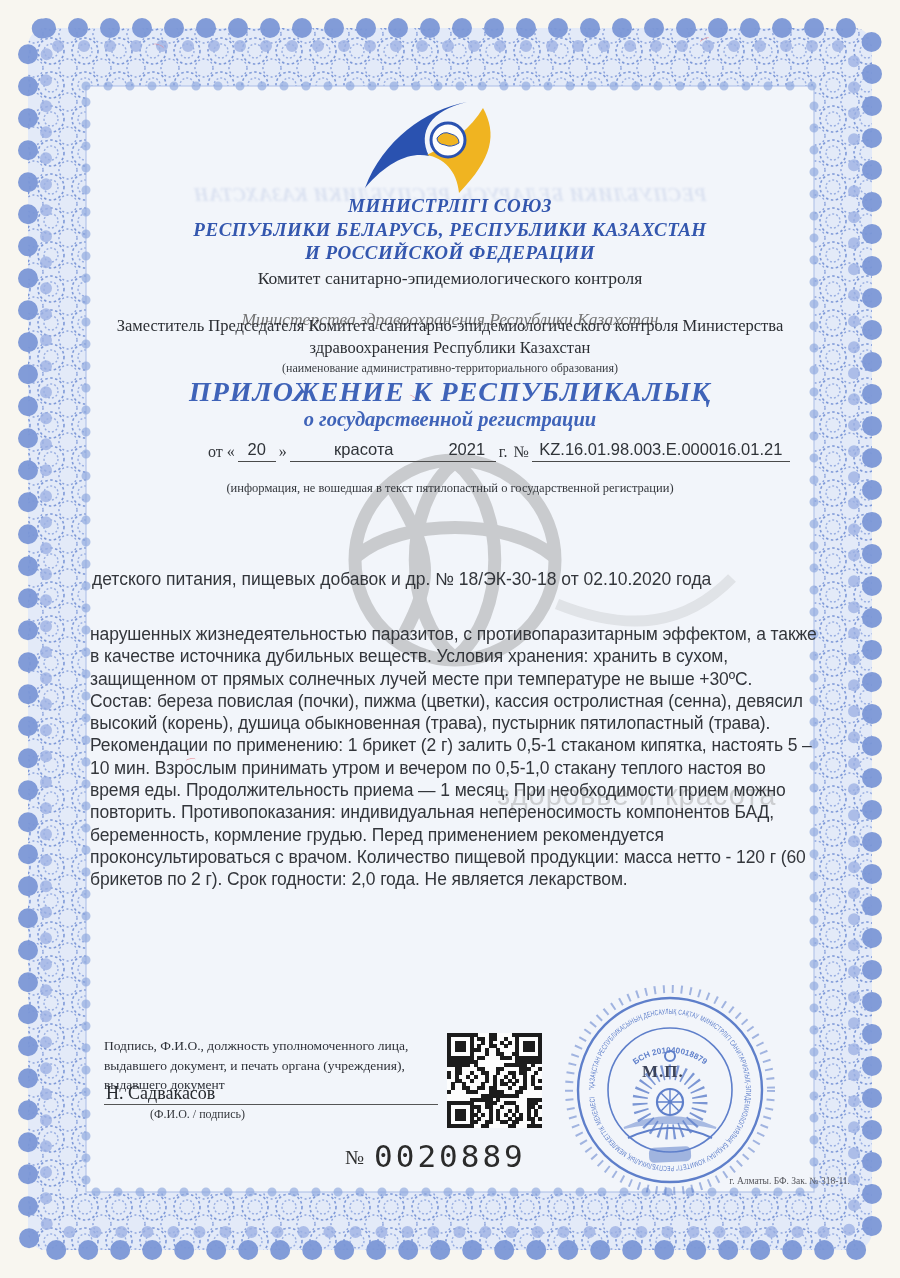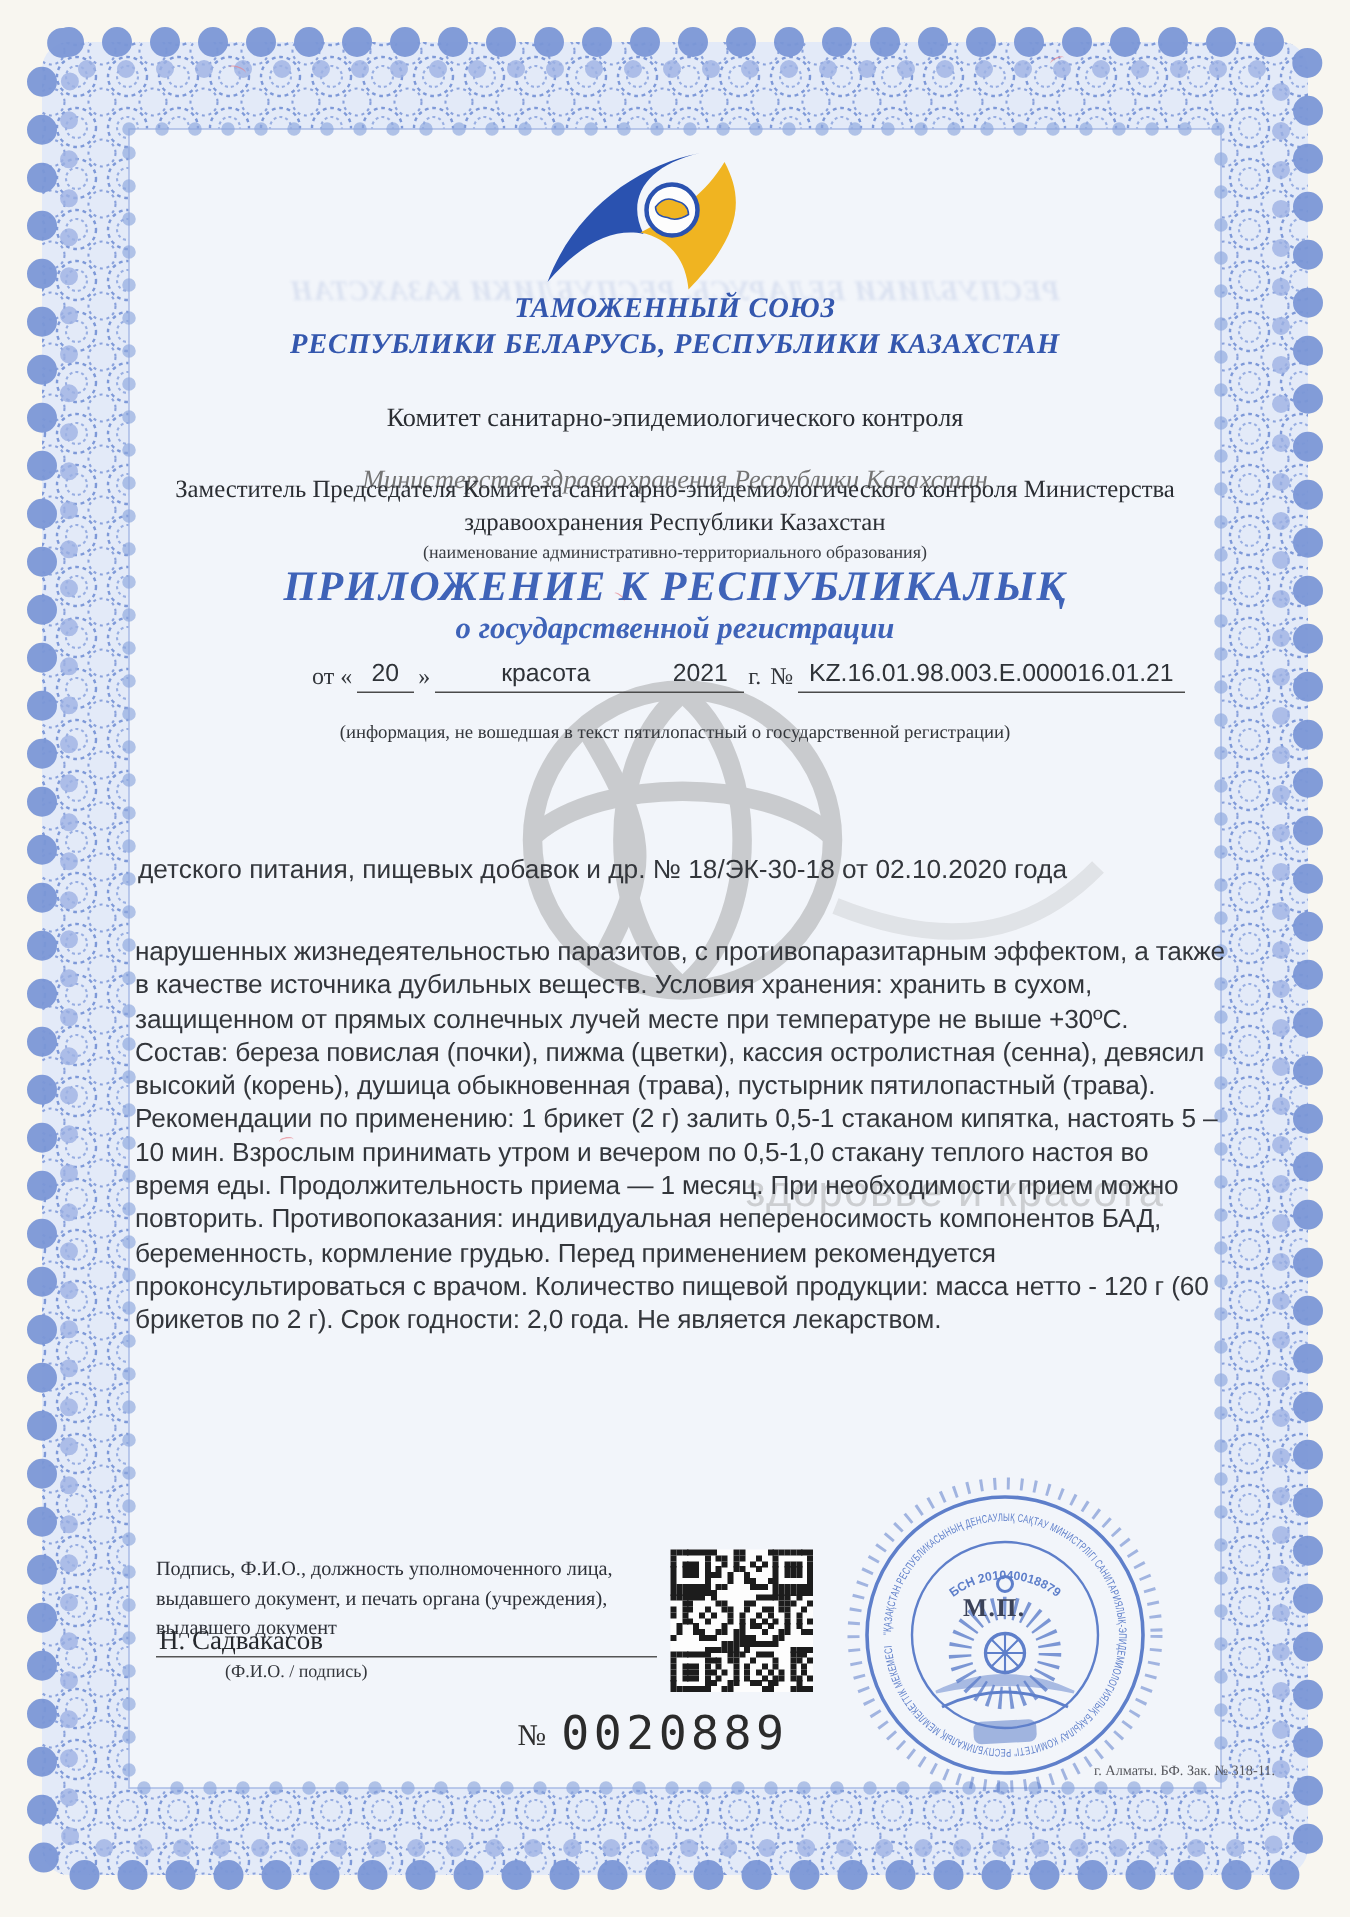--- a/index.html
+++ b/index.html
@@ -90,22 +90,23 @@
 
   <svg class="abs z3" style="left:355px;top:100px;" width="195" height="95" viewBox="0 0 195 95">
     <path d="M112,2 C70,10 28,40 10,88 C34,60 56,52 74,56 C62,32 76,10 112,2 Z" fill="#2a52b0"></path>
     <path d="M128,8 C142,34 138,58 104,93 C102,70 88,58 72,55 C98,42 116,28 128,8 Z" fill="#f0b421"></path>
     <circle cx="93" cy="40" r="17" fill="#fdfdfd" stroke="#2a52b0" stroke-width="3"></circle>
     <path d="M82,38 q6,-8 14,-4 q8,2 8,9 q-8,5 -14,2 q-8,-1 -8,-7 Z" fill="#f0b421" stroke="#2a52b0" stroke-width="1"></path>
   </svg>
 
   <div class="abs ctr blue-head ghost" style="font-size:19px;">РЕСПУБЛИКИ БЕЛАРУСЬ, РЕСПУБЛИКИ КАЗАХСТАН</div>
 
-  <div class="abs ctr blue-head u1 z3">ТАМОЖЕННЫЙ СОЮЗ</div>
+  <div class="abs ctr blue-head u1 z3">МИНИСТРЛІГІ СОЮЗ</div>
   <div class="abs ctr blue-head u2 z3">РЕСПУБЛИКИ БЕЛАРУСЬ, РЕСПУБЛИКИ КАЗАХСТАН</div>
+  <div class="abs ctr blue-head u3 z3">И РОССИЙСКОЙ ФЕДЕРАЦИИ</div>
 
   <div class="abs ctr c1 z3">Комитет санитарно-эпидемиологического контроля</div>
   <div class="abs ctr c2 z3">Министерства здравоохранения Республики Казахстан</div>
   <div class="abs official z3">Заместитель Председателя Комитета санитарно-эпидемиологического контроля Министерства здравоохранения Республики Казахстан</div>
   <div class="abs ctr territory z3">(наименование административно-территориального образования)</div>
 
   <div class="abs ctr title-main z3">ПРИЛОЖЕНИЕ К РЕСПУБЛИКАЛЫҚ</div>
   <div class="abs ctr title-sub z3">о государственной регистрации</div>
 
   <div class="abs date-row z3">

